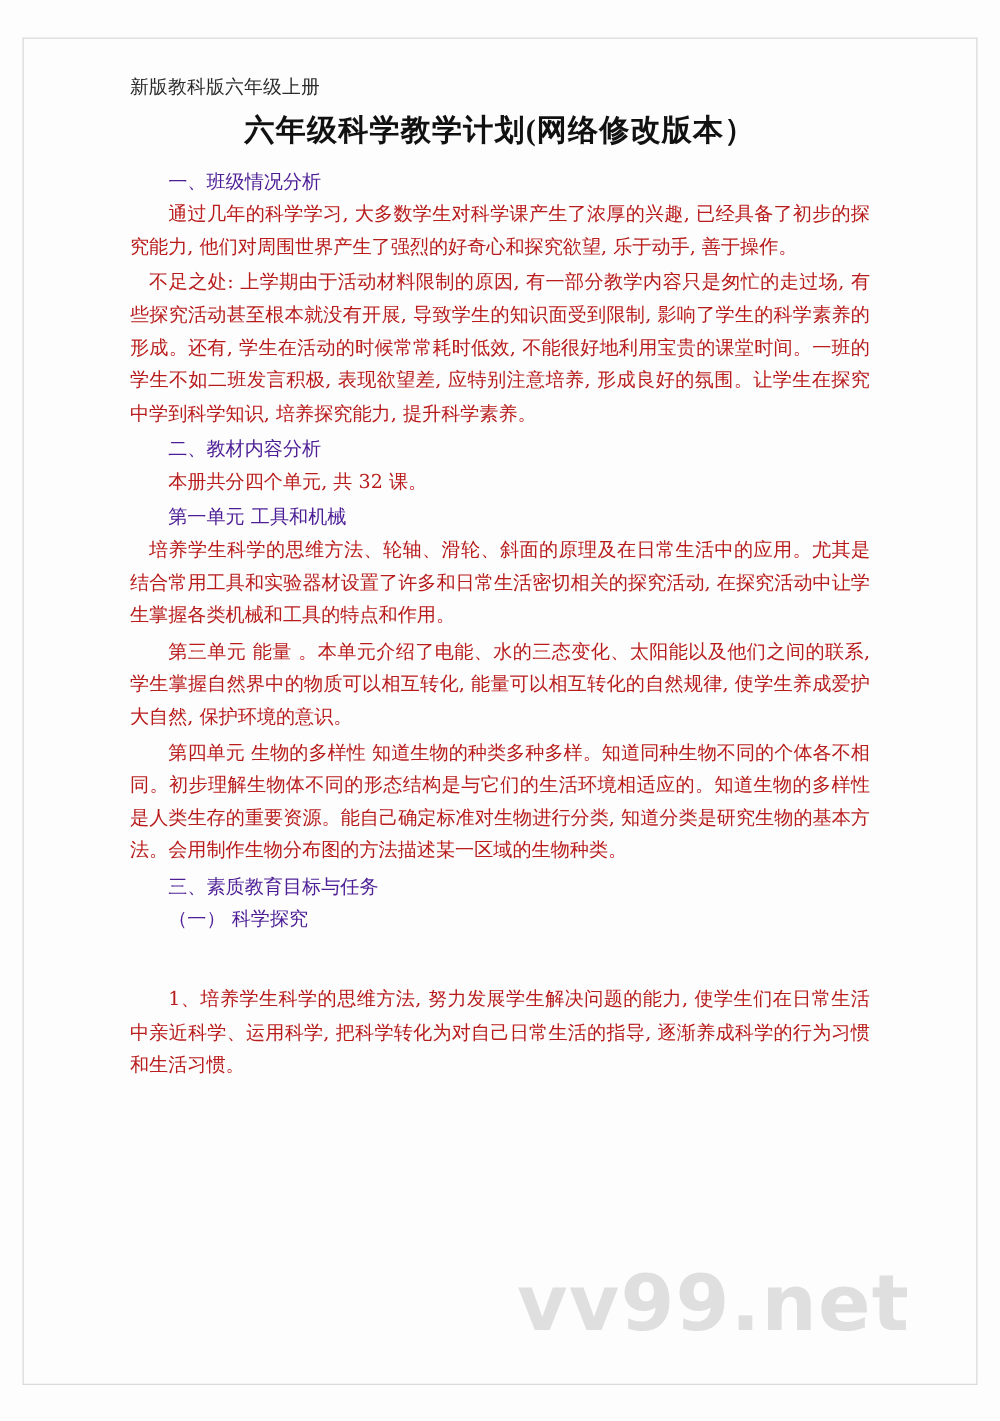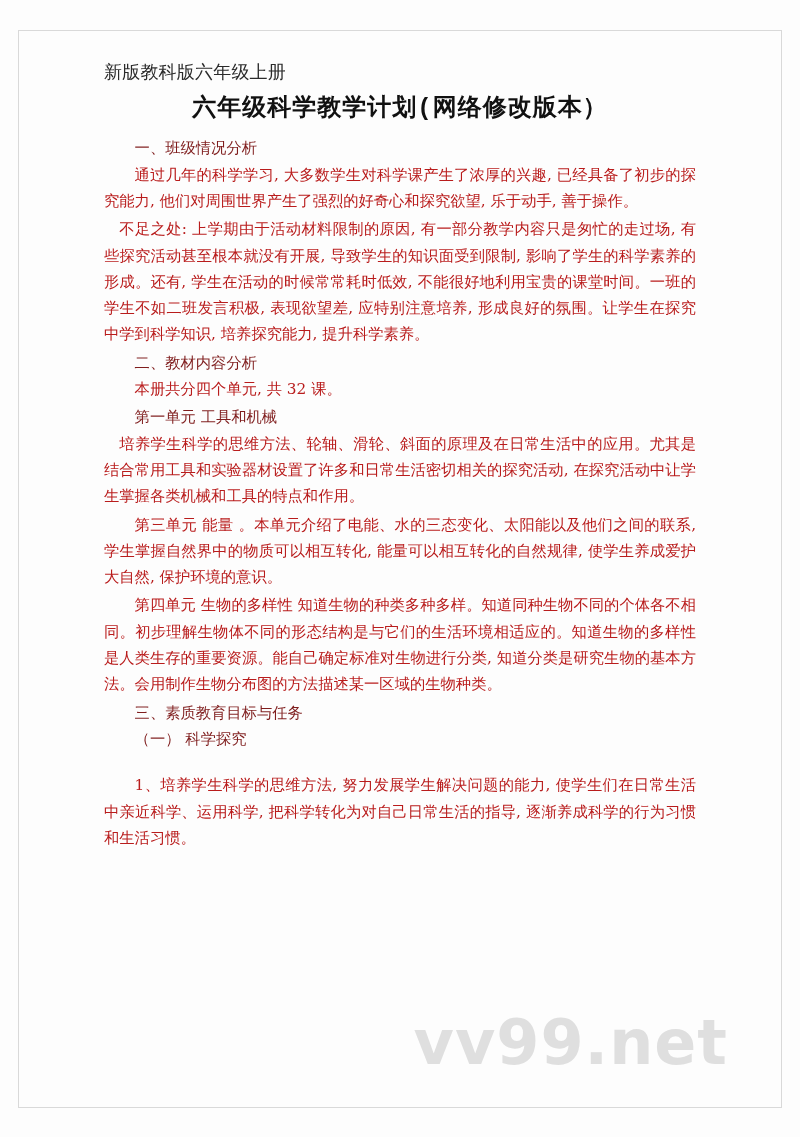--- a/index.html
+++ b/index.html
@@ -38,57 +38,57 @@
   }
 
   .content {
     position: absolute;
     left: 104px;
     top: 60px;
     width: 592px;
   }
 
   .header-note {
-    font-size: 18px;
+    font-size: 15px;
     line-height: 1.3;
     color: #2b2b2b;
     margin: 0 0 8px 0;
     letter-spacing: 0.2px;
   }
 
   .doc-title {
     text-align: center;
     font-size: 24px;
     font-weight: bold;
     color: #111;
     margin: 4px 0 12px 0;
     letter-spacing: 1px;
-    font-family: Liberation Mono, monospace;
+    font-family: Liberation Serif, serif;
   }
 
   .para {
     font-size: 15.3px;
     line-height: 1.72;
     color: #b91c1c;
     margin: 0 0 2px 0;
     text-align: justify;
     text-justify: inter-ideograph;
   }
 
   .indent-2 { text-indent: 2em; }
   .indent-1 { text-indent: 1em; }
 
   .gap-sm { margin-top: 6px; }
   .gap-md { margin-top: 16px; }
-  .gap-lg { margin-top: 20px; }
+  .gap-lg { margin-top: 38px; }
 
   .section-head {
     font-size: 15.3px;
     line-height: 1.72;
-    color: #7f1d1d;
+    color: #4c1d95;
     margin: 0;
     text-indent: 2em;
   }
 
   .watermark {
     position: absolute;
     right: 72px;
     bottom: 58px;
     font-size: 62px;
     font-weight: bold;

